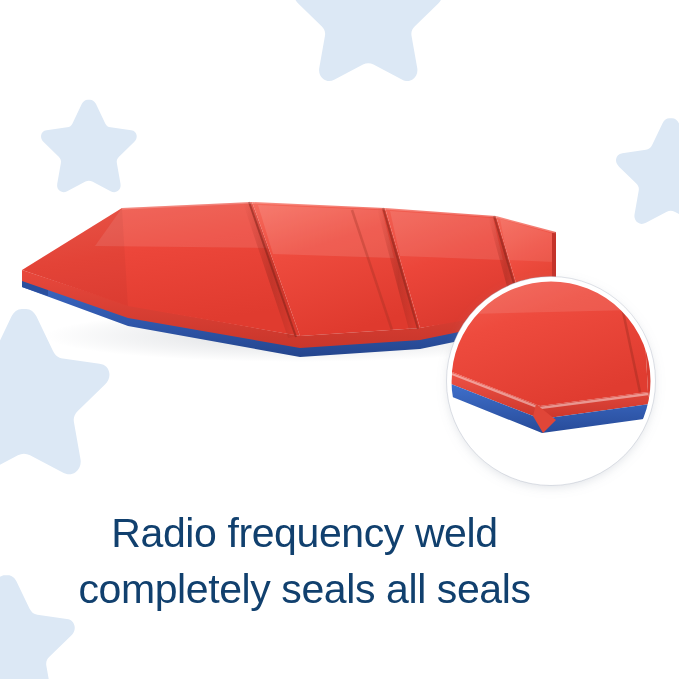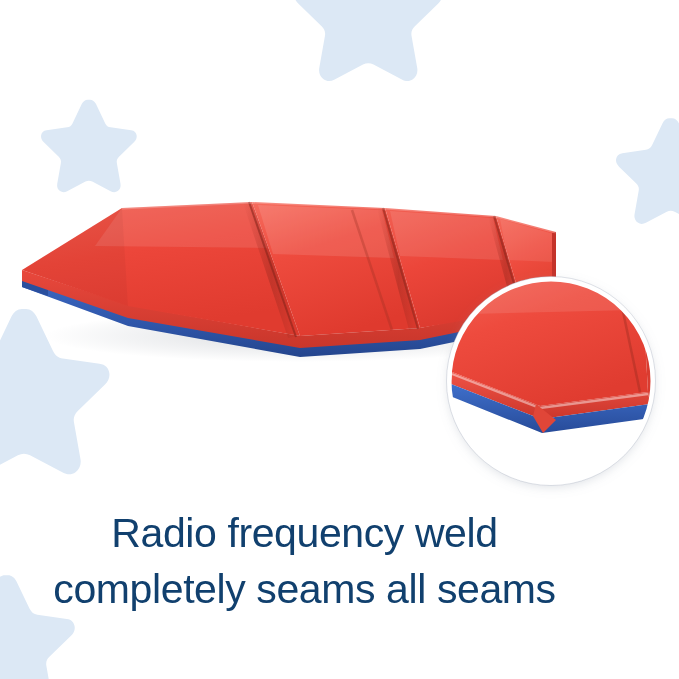--- a/index.html
+++ b/index.html
@@ -297,16 +297,16 @@
 
       <path d="M610 250 L640 392" stroke="rgba(140,40,30,0.35)" stroke-width="2.5" fill="none"></path>
     </g>
 
     <circle cx="551" cy="381" r="102" fill="none" stroke="#ffffff" stroke-width="5"></circle>
     <circle cx="551" cy="381" r="104.5" fill="none" stroke="rgba(160,170,185,0.35)" stroke-width="1"></circle>
   </svg>
 
   <div class="caption">
     <span class="caption-line">Radio frequency weld</span>
-    <span class="caption-line">completely seams all seams</span>
+    <span class="caption-line">completely seals all seals</span>
   </div>
 
 </div>
 
 </body></html>

